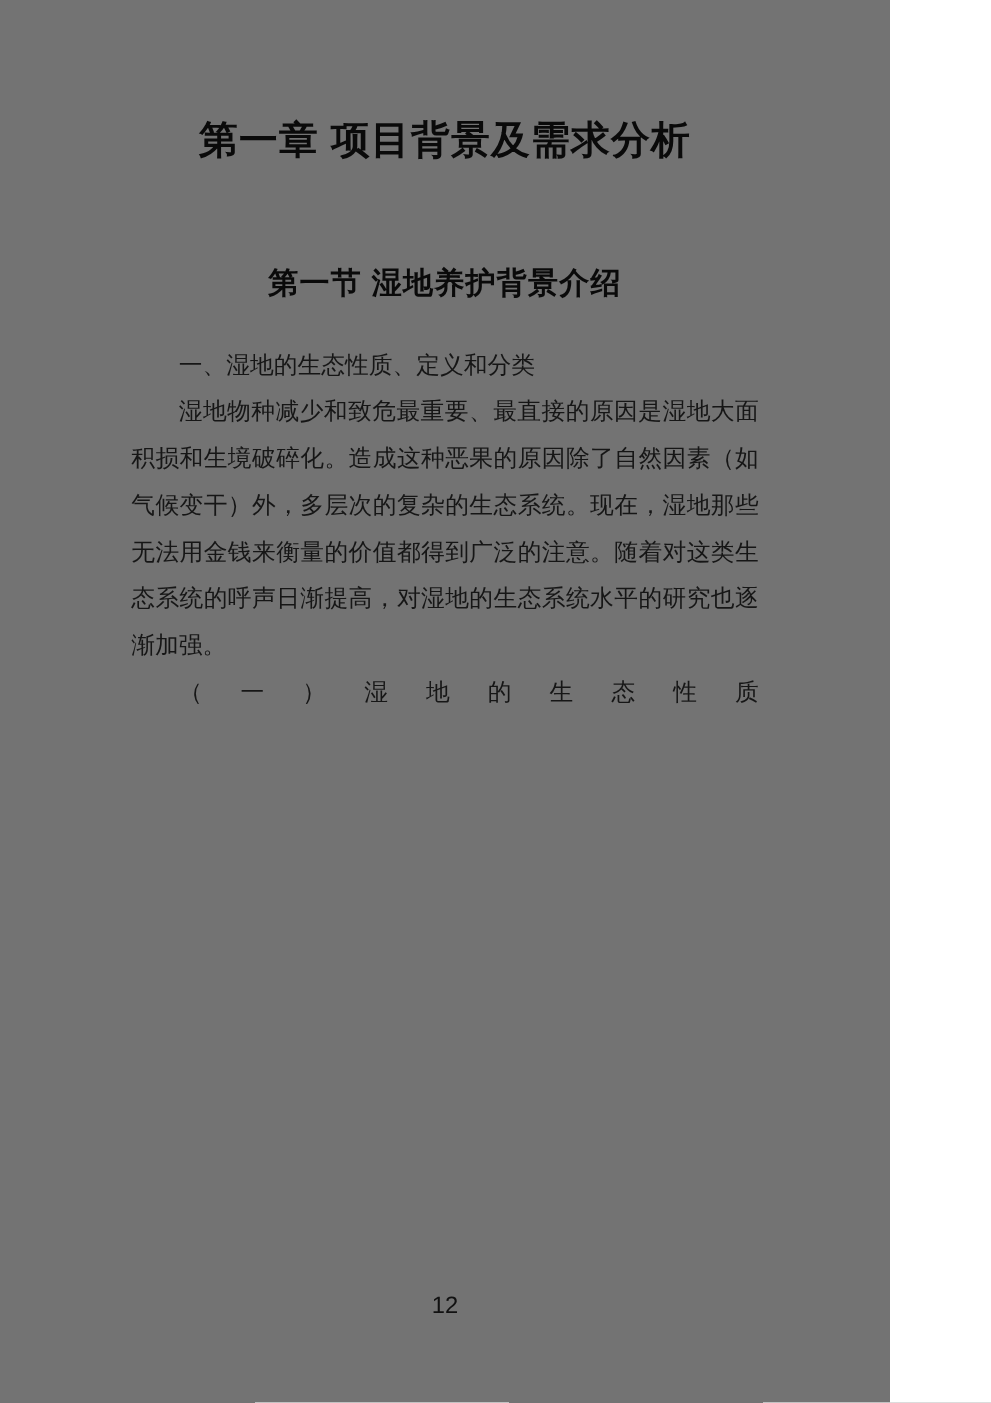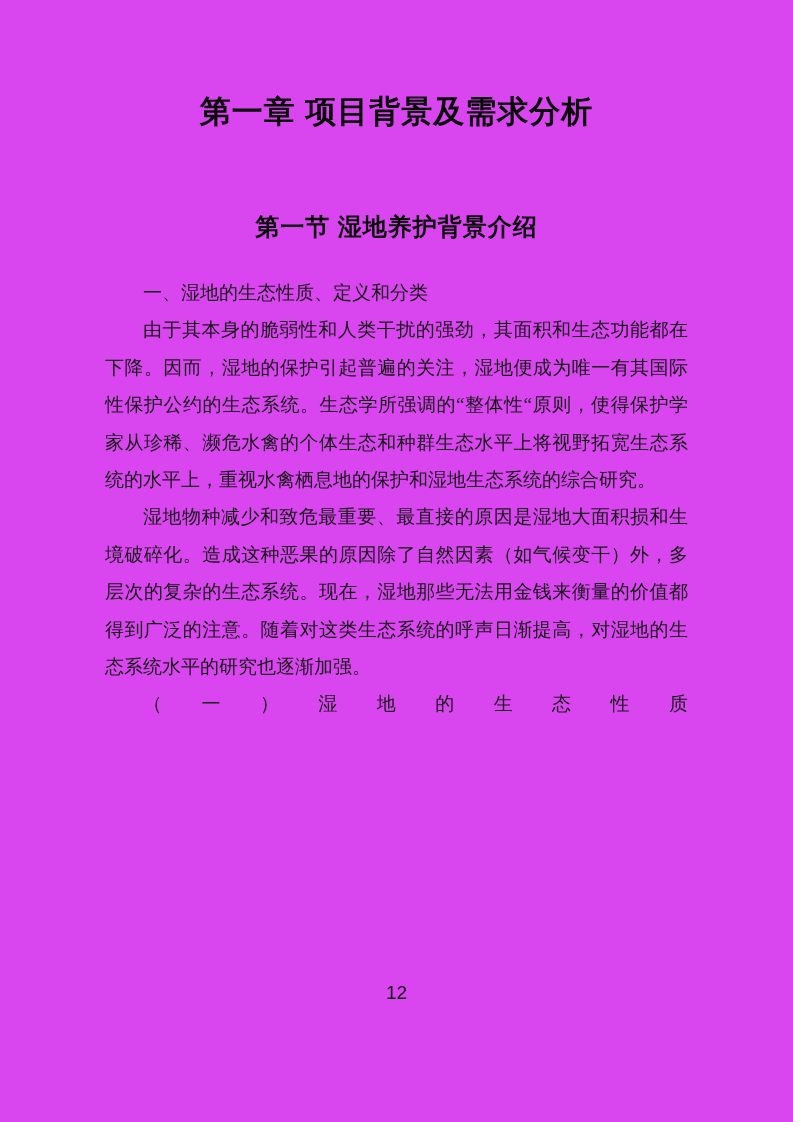--- a/index.html
+++ b/index.html
@@ -2,23 +2,23 @@
 <html lang="zh"><head>
 <meta charset="utf-8">
 <style>
   html, body {
     margin: 0;
     padding: 0;
     background: #ffffff;
   }
   .page {
     position: relative;
-    width: 793px;
+    width: 712px;
     height: 1122px;
-    background: #d946ef;
+    background: #737373;
     overflow: hidden;
     font-family: "Liberation Serif", "DejaVu Serif", serif;
     color: #121212;
   }
   .content {
     padding: 0 105px;
   }
   .chapter-title {
     margin: 0;
     padding-top: 89px;
@@ -51,38 +51,37 @@
   .body-text p {
     margin: 0;
     text-indent: 2em;
   }
   
   .body-text p:last-child {
     text-align-last: justify;
   }
   .page-number {
     position: absolute;
-    top: 980px;
+    top: 1032px;
     left: 0;
     width: 100%;
     text-align: center;
     font-family: "Liberation Sans", "DejaVu Sans", sans-serif;
     font-size: 19px;
     line-height: 26px;
     color: #111111;
   }
 </style>
 </head>
 <body>
 
 <div class="page">
   <div class="content">
     <h1 class="chapter-title">第一章 项目背景及需求分析</h1>
     <h2 class="section-title">第一节 湿地养护背景介绍</h2>
     <div class="body-text">
         <p>一、湿地的生态性质、定义和分类</p>
-        <p>由于其本身的脆弱性和人类干扰的强劲，其面积和生态功能都在下降。因而，湿地的保护引起普遍的关注，湿地便成为唯一有其国际性保护公约的生态系统。生态学所强调的“整体性“原则，使得保护学家从珍稀、濒危水禽的个体生态和种群生态水平上将视野拓宽生态系统的水平上，重视水禽栖息地的保护和湿地生态系统的综合研究。</p>
         <p>湿地物种减少和致危最重要、最直接的原因是湿地大面积损和生境破碎化。造成这种恶果的原因除了自然因素（如气候变干）外，多层次的复杂的生态系统。现在，湿地那些无法用金钱来衡量的价值都得到广泛的注意。随着对这类生态系统的呼声日渐提高，对湿地的生态系统水平的研究也逐渐加强。</p>
         <p>（一）湿地的生态性质</p>
       </div>
   </div>
   <div class="page-number">12</div>
 </div>
 
 </body></html>

